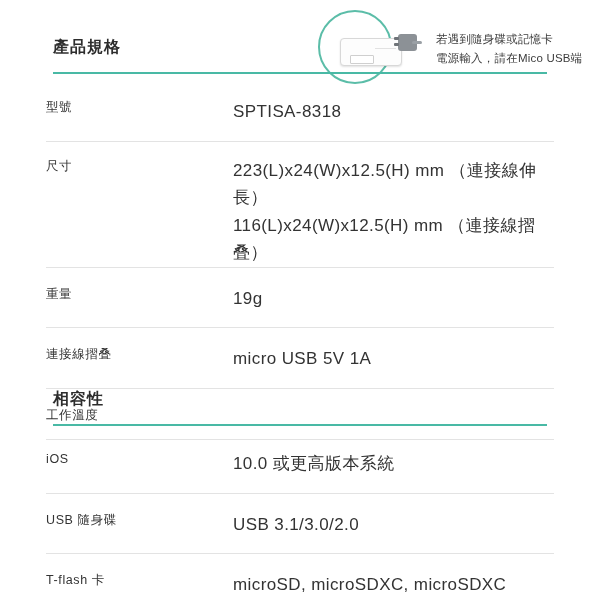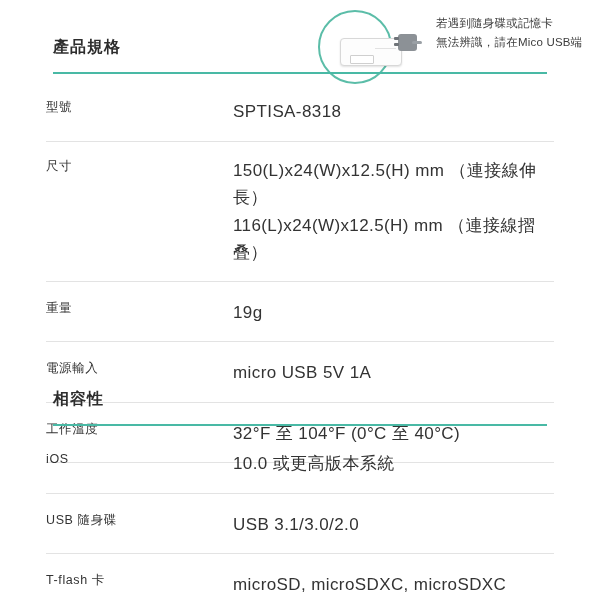--- a/index.html
+++ b/index.html
@@ -107,21 +107,21 @@
     left: 18px;
     top: 9px;
     width: 10px;
     height: 3px;
     background: #9aa0a5;
     border-radius: 2px;
   }
   .note-text {
     position: absolute;
     left: 118px;
-    top: 8px;
+    top: 24px;
     width: 160px;
     font-size: 11.5px;
     line-height: 1.62;
     color: #3c3c3c;
     letter-spacing: 0.2px;
   }
 
   
   .section {
     position: absolute;
@@ -140,21 +140,21 @@
   .spec-row {
     display: flex;
     align-items: flex-start;
     border-bottom: 1px solid #e3e3e3;
     min-height: 36px;
     padding: 17px 0 15px 0;
     box-sizing: border-box;
     gap: 32px;
   }
   .spec-row.tall {
-    padding: 15px 0 14px 0;
+    padding: 15px 0 0 0;
   }
   .spec-label {
     width: 155px;
     flex: 0 0 155px;
     font-size: 12.5px;
     color: #333333;
     letter-spacing: 0.6px;
     line-height: 1.5;
   }
   .spec-value {
@@ -184,61 +184,58 @@
       </div>
       <div class="plug">
         <div class="plug-head"></div>
         <div class="plug-pin p1"></div>
         <div class="plug-pin p2"></div>
         <div class="plug-cable"></div>
       </div>
     </div>
     <div class="note-text">
       <div>若遇到隨身碟或記憶卡</div>
-      <div>無法辨識，請在Mico USB端</div>
+      <div>電源輸入，請在Mico USB端</div>
     </div>
   </div>
 
   <div class="section section-spec">
     <h2 class="section-title">產品規格</h2>
 
     <div class="spec-row">
       <div class="spec-label">型號</div>
       <div class="spec-value">
         <span class="line">SPTISA-8318</span>
       </div>
     </div>
 
     <div class="spec-row tall">
       <div class="spec-label">尺寸</div>
       <div class="spec-value">
-        <span class="line">150(L)x24(W)x12.5(H)  mm （連接線伸長）</span>
+        <span class="line">223(L)x24(W)x12.5(H)  mm （連接線伸長）</span>
         <span class="line">116(L)x24(W)x12.5(H) mm （連接線摺叠）</span>
       </div>
     </div>
 
     <div class="spec-row">
       <div class="spec-label">重量</div>
       <div class="spec-value">
         <span class="line">19g</span>
       </div>
     </div>
 
     <div class="spec-row">
-      <div class="spec-label">電源輸入</div>
+      <div class="spec-label">連接線摺叠</div>
       <div class="spec-value">
         <span class="line">micro USB 5V 1A</span>
       </div>
     </div>
 
     <div class="spec-row">
       <div class="spec-label">工作溫度</div>
-      <div class="spec-value">
-        <span class="line">32°F 至 104°F (0°C 至 40°C)</span>
-      </div>
     </div>
   </div>
 
   <div class="section section-compat">
     <h2 class="section-title">相容性</h2>
 
     <div class="spec-row">
       <div class="spec-label">iOS</div>
       <div class="spec-value">
         <span class="line">10.0 或更高版本系統</span>

